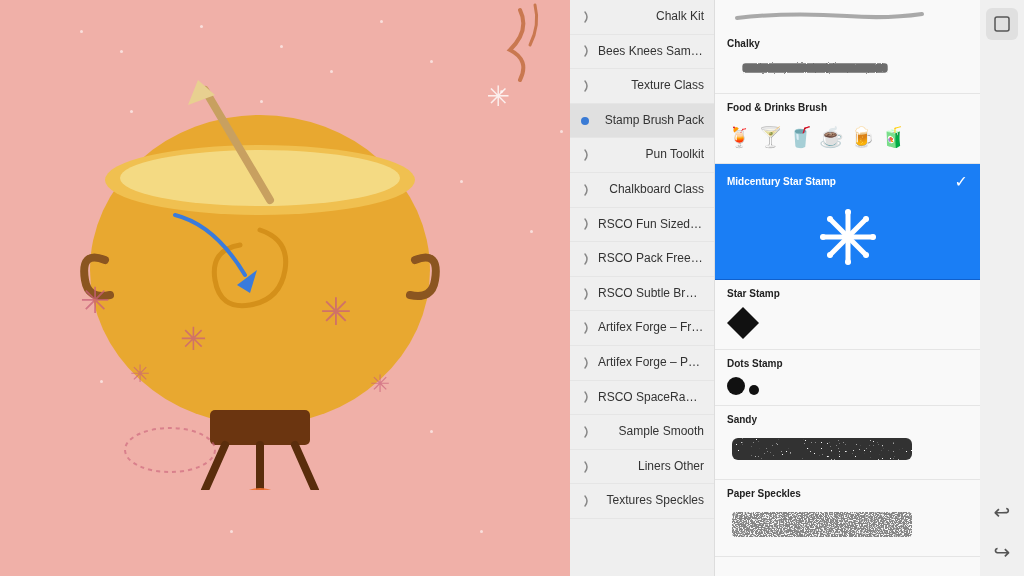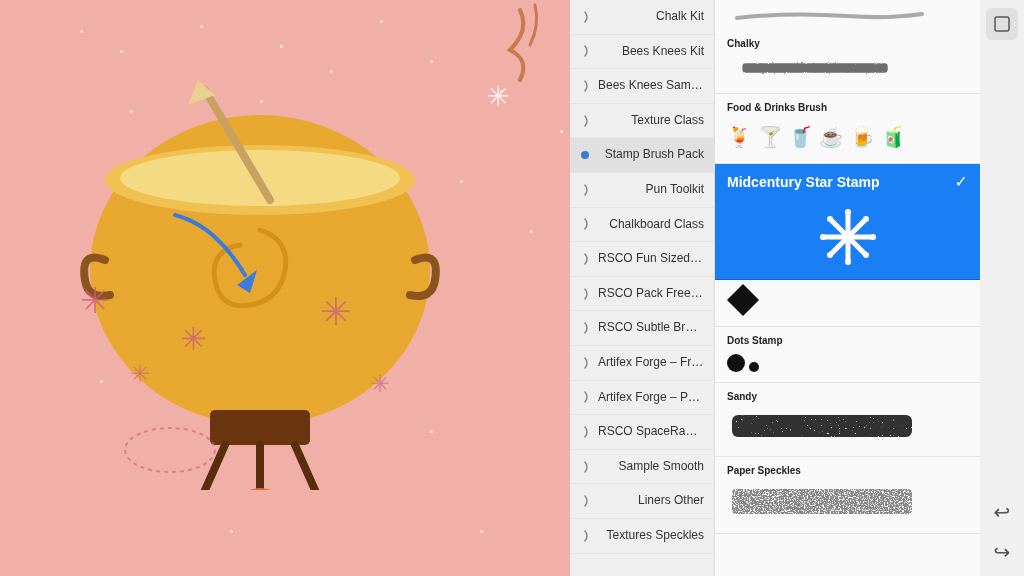--- a/index.html
+++ b/index.html
@@ -100,21 +100,21 @@
     .brush-selected-row {
       background: #1a7ef5;
       padding: 8px 12px;
       display: flex;
       align-items: center;
       justify-content: space-between;
       cursor: pointer;
     }
 
     .brush-selected-row .label {
-      font-size: 14px;
+      font-size: 10px;
       font-weight: 600;
       color: white;
     }
 
     .brush-selected-row .check {
       color: white;
       font-size: 16px;
     }
 
     .brush-selected-preview {
@@ -270,25 +270,20 @@
 
 <div class="right-panel">
 
   <div class="brush-list">
 
   <div class="brush-list-item"><div class="indicator">
           <svg width="12" height="14" viewBox="0 0 12 14">
             <path d="M6 2 Q10 7 6 12" stroke="#888" stroke-width="1.5" fill="none" stroke-linecap="round"></path>
           </svg>
         </div><span>Chalk Kit</span></div>
-      <div class="brush-list-item"><div class="indicator">
-          <svg width="12" height="14" viewBox="0 0 12 14">
-            <path d="M6 2 Q10 7 6 12" stroke="#888" stroke-width="1.5" fill="none" stroke-linecap="round"></path>
-          </svg>
-        </div><span>Bees Knees Kit</span></div>
       <div class="brush-list-item"><div class="indicator">
           <svg width="12" height="14" viewBox="0 0 12 14">
             <path d="M6 2 Q10 7 6 12" stroke="#888" stroke-width="1.5" fill="none" stroke-linecap="round"></path>
           </svg>
         </div><span>Bees Knees Sample</span></div>
       <div class="brush-list-item"><div class="indicator">
           <svg width="12" height="14" viewBox="0 0 12 14">
             <path d="M6 2 Q10 7 6 12" stroke="#888" stroke-width="1.5" fill="none" stroke-linecap="round"></path>
           </svg>
         </div><span>Texture Class</span></div>
@@ -404,20 +399,21 @@
         <circle cx="30" cy="55" r="3" fill="white"></circle>
         <circle cx="5" cy="30" r="3" fill="white"></circle>
         <circle cx="55" cy="30" r="3" fill="white"></circle>
         <circle cx="12" cy="12" r="3" fill="white"></circle>
         <circle cx="48" cy="48" r="3" fill="white"></circle>
         <circle cx="48" cy="12" r="3" fill="white"></circle>
         <circle cx="12" cy="48" r="3" fill="white"></circle>
       </svg>
     </div>
 
+    <div class="brush-category">Star Stamp</div>
     <div class="brush-preview-row">
       <div class="star-stamp-shape"></div>
     </div>
 
     <div class="brush-category">Dots Stamp</div>
     <div class="brush-preview-row">
       <div class="dots-stamp">
         <div class="dot-lg"></div>
         <div class="dot-sm"></div>
       </div>

